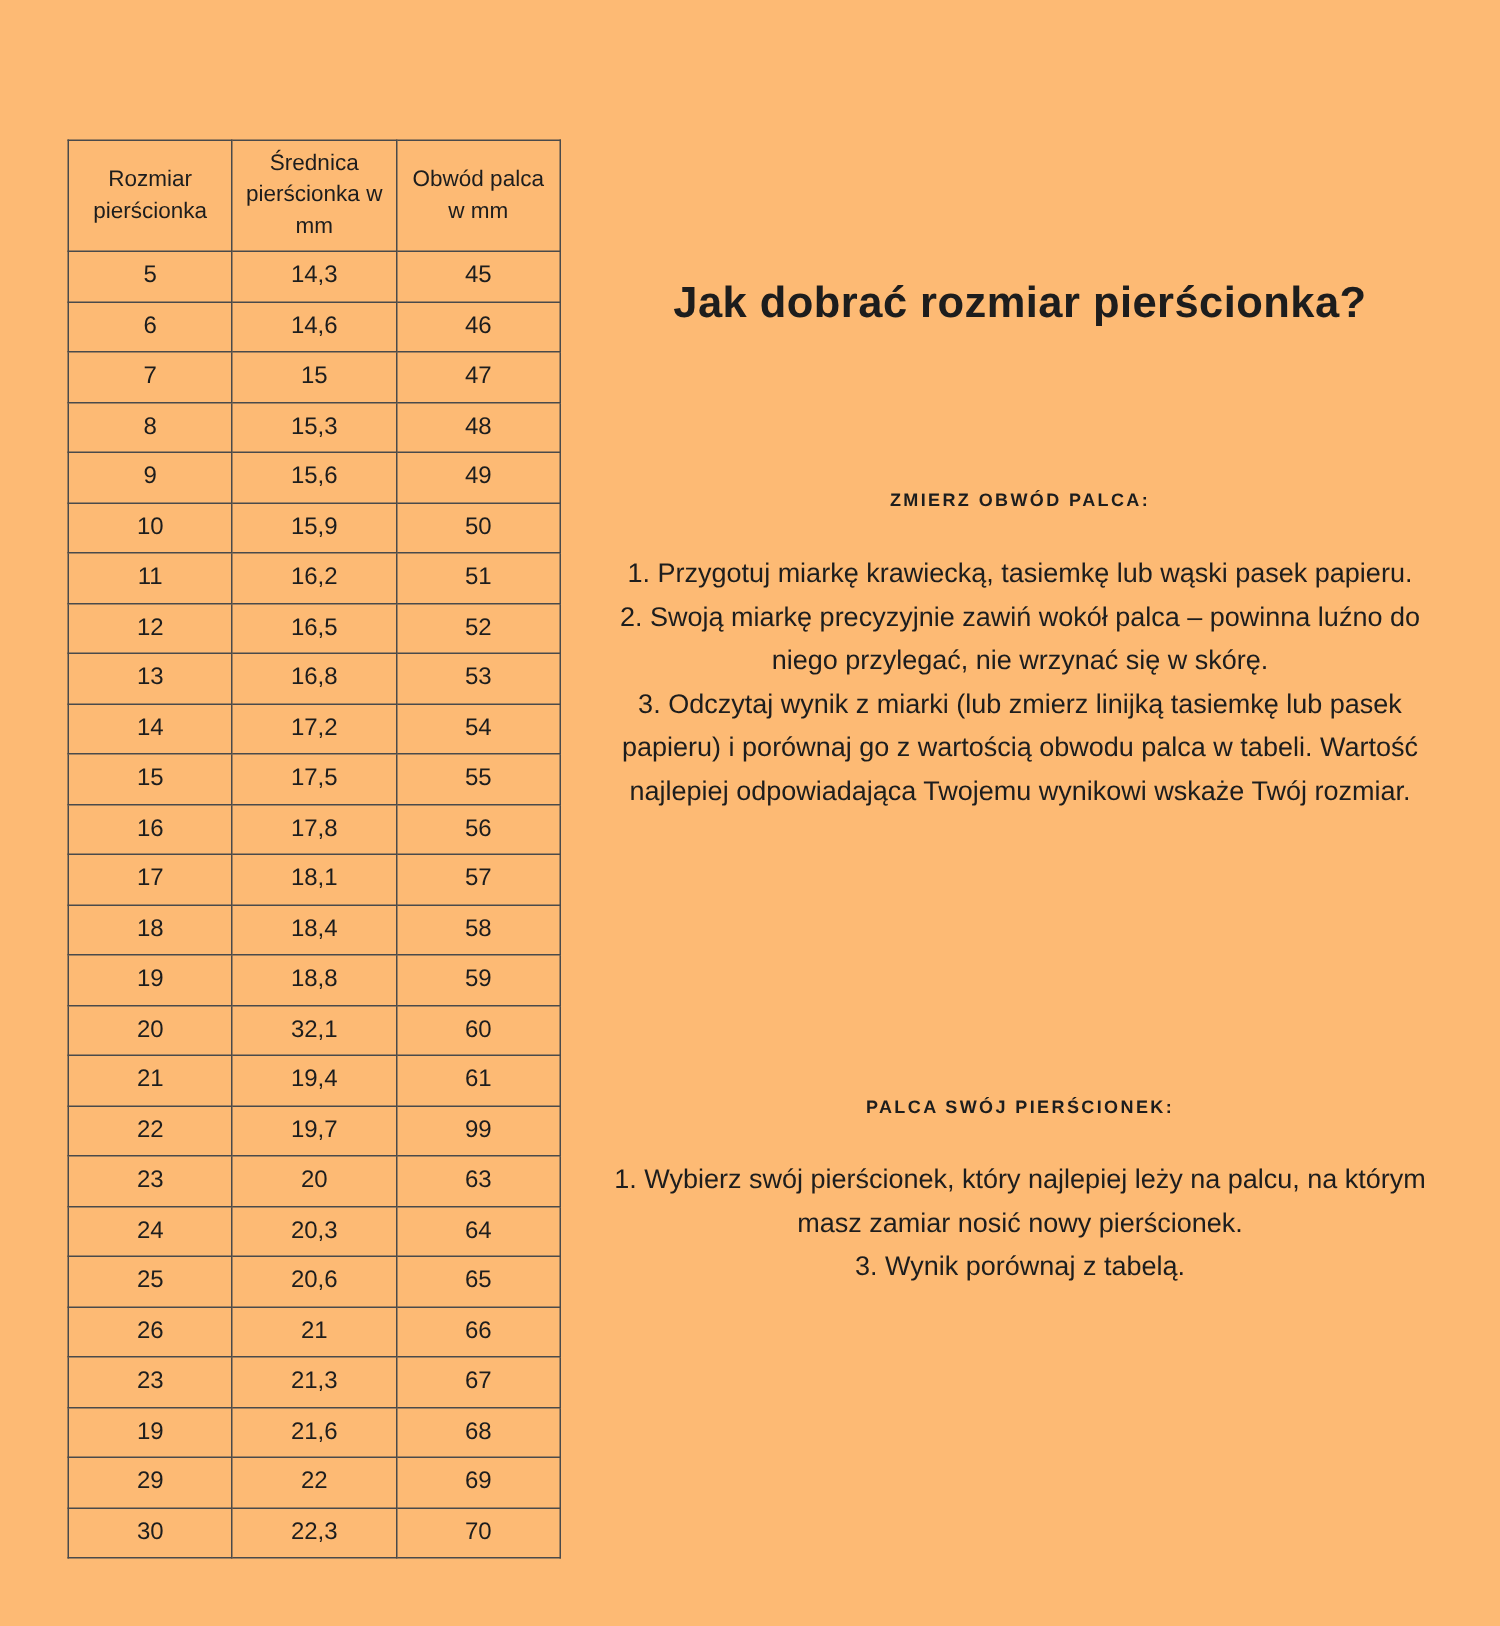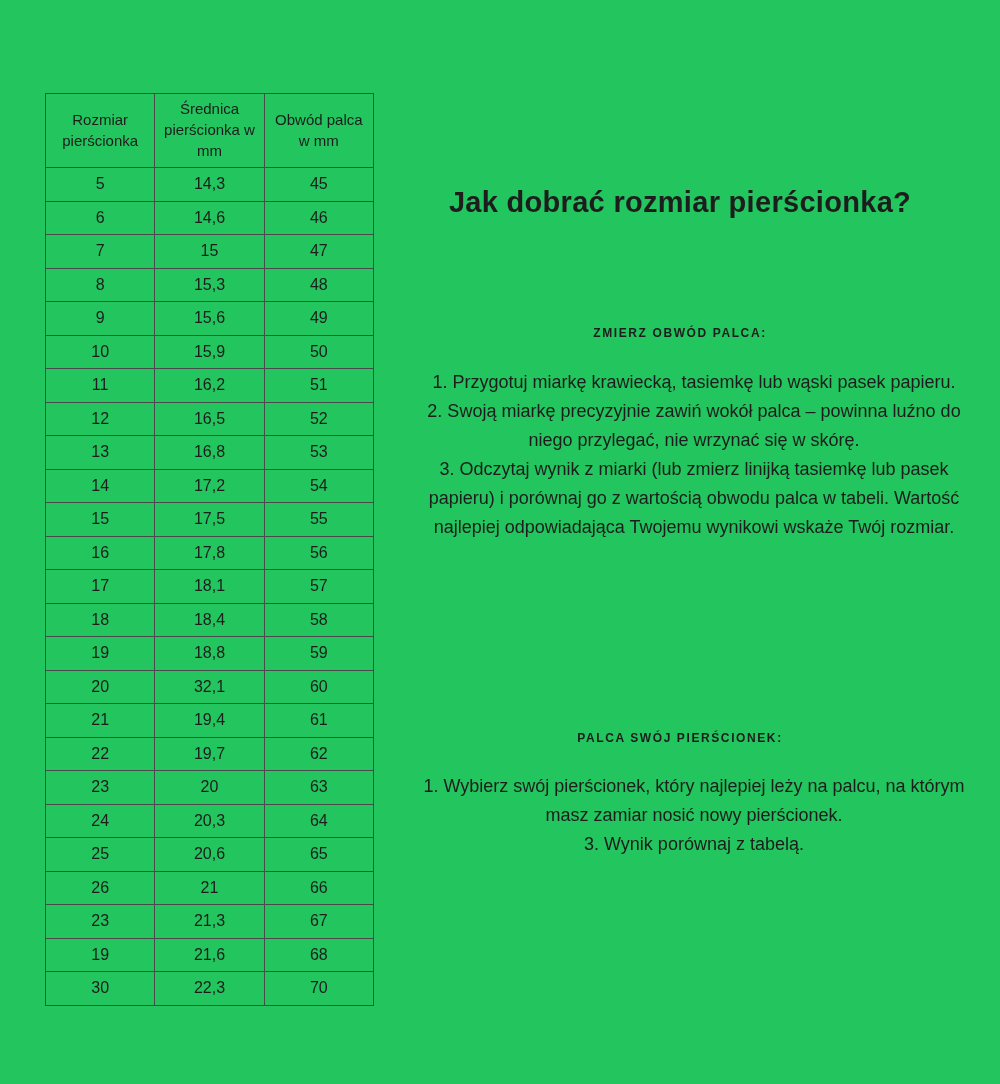--- a/index.html
+++ b/index.html
@@ -2,21 +2,21 @@
 <html><head>
 <meta charset="utf-8">
 <style>
   * { box-sizing: border-box; }
   html, body { margin: 0; padding: 0; background: #ffffff; }
   body { font-family: "Liberation Sans", sans-serif; }
   .page {
     position: relative;
     width: 1000px;
     height: 1084px;
-    background: #22c55e;
+    background: #fdba74;
     color: #1d1d1d;
     overflow: hidden;
   }
 
   
   .size-table {
     position: absolute;
     left: 45px;
     top: 93px;
     width: 329px;
@@ -64,21 +64,21 @@
     left: 0;
     width: 100%;
     font-size: 12px;
     font-weight: 700;
     letter-spacing: 1.6px;
   }
   .section-title.first  { top: 316px; }
   .section-title.second { top: 721px; }
   .section-body {
     position: absolute;
-    left: 14px;
+    left: 0;
     width: 100%;
     font-size: 18px;
     line-height: 29px;
     font-weight: 400;
   }
   .section-body.first  { top: 368px; }
   .section-body.second { top: 772px; }
   .step { margin: 0; }
 </style>
 </head>
@@ -176,21 +176,21 @@
           <td>60</td>
         </tr>
         <tr>
           <td>21</td>
           <td>19,4</td>
           <td>61</td>
         </tr>
         <tr>
           <td>22</td>
           <td>19,7</td>
-          <td>62</td>
+          <td>99</td>
         </tr>
         <tr>
           <td>23</td>
           <td>20</td>
           <td>63</td>
         </tr>
         <tr>
           <td>24</td>
           <td>20,3</td>
           <td>64</td>
@@ -207,20 +207,25 @@
         </tr>
         <tr>
           <td>23</td>
           <td>21,3</td>
           <td>67</td>
         </tr>
         <tr>
           <td>19</td>
           <td>21,6</td>
           <td>68</td>
+        </tr>
+        <tr>
+          <td>29</td>
+          <td>22</td>
+          <td>69</td>
         </tr>
         <tr>
           <td>30</td>
           <td>22,3</td>
           <td>70</td>
         </tr>
       </tbody>
   </table>
 
   <div class="content">

